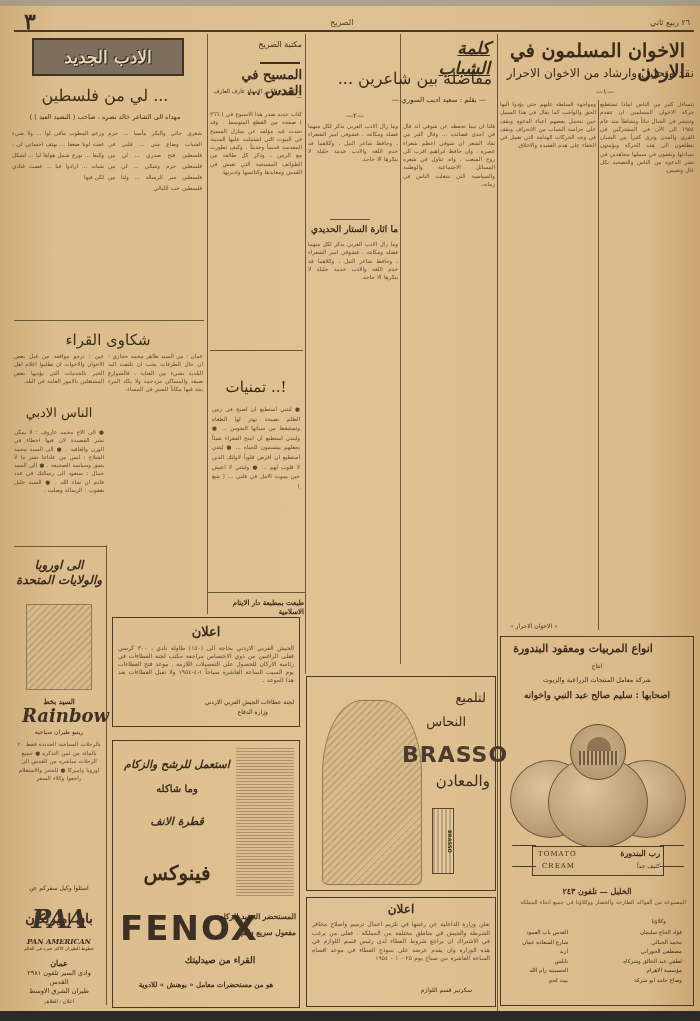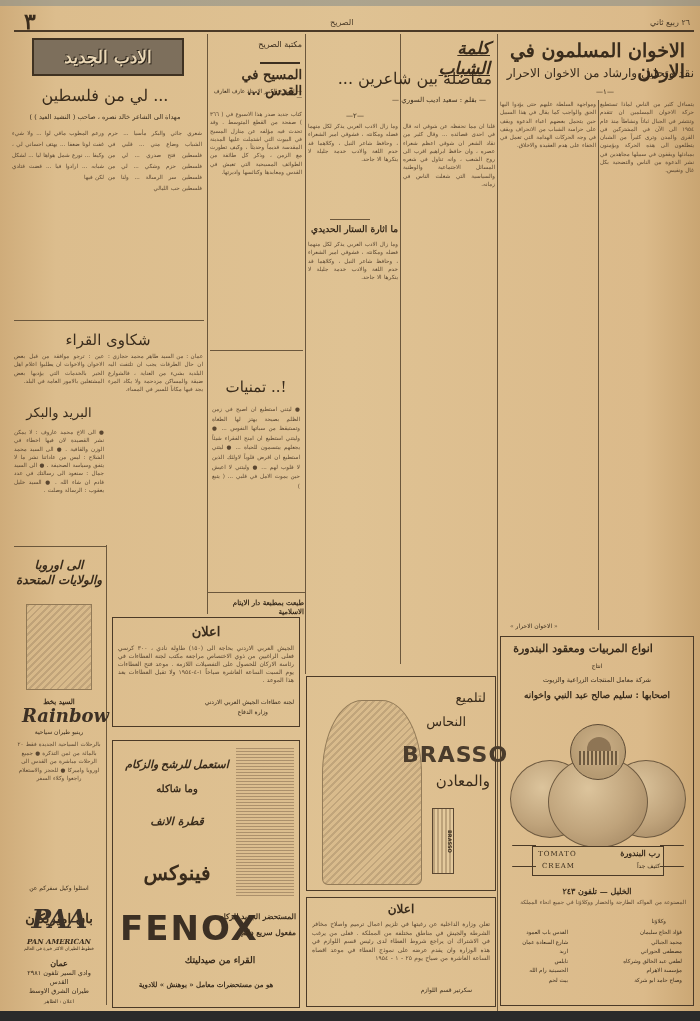--- a/index.html
+++ b/index.html
@@ -109,21 +109,21 @@
     <span class="ar">الادب الجديد</span>
   </div>
   <div class="abs center ar" style="left:10px; top:113px; width:190px; font-size:6.6px;">( مهداة الى الشاعر خالد نصره ، صاحب ( النشيد العيد )</div>
   <div class="abs txt" style="left:108px; top:128px; width:94px; height:180px; line-height:11px;">شعري جائي والبكر مأسيا ... حرم الشباب وضاع مني ... قلبي في فلسطين فتح صدري ... لي من فلسطين حزم وشكي ... لي من فلسطين سر الرسالة ... ولنا من فلسطين حب الليالي</div>
   <div class="abs txt" style="left:12px; top:128px; width:92px; height:180px; line-height:11px;">ورعم المطوب ماقي لوا ... ولا شيء غفت لونا ضعفا ... يهتف احساني لي ، وكيفا ... نورع شمل هواها ليا ... لشكل شبابه ... ارادوا فيا ... قضت قتادي لكن فيها</div>
   <div class="hrule" style="left:14px; top:320px; width:190px;"></div>
 
   <div class="abs center ar" style="left:14px; top:331px; width:188px; font-size:15px;">شكاوى القراء</div>
   <div class="abs txt" style="left:108px; top:352px; width:95px; height:185px;">عمان : من السيد طاهر محمد حجازي : ان حال الطرقات يجب ان تلتفت اليه البلدية بشيء من العناية ، فالشوارع ضيقة والمساكن مزدحمة ولا يكاد المرء يجد فيها مكاناً للسير في المساء.</div>
   <div class="abs txt" style="left:14px; top:352px; width:90px; height:44px;">عين : ترجو موافقة من قبل بعض الاخوان والاخوات ان يطلبوا اعلام اهل الخير بالخدمات التي يؤديها بعض المشتغلين بالامور العامة في البلد.</div>
-  <div class="abs center ar" style="left:14px; top:405px; width:90px; font-size:13px;">البريد والبكر</div>
+  <div class="abs center ar" style="left:14px; top:405px; width:90px; font-size:13px;">الناس الادبي</div>
   <div class="abs txt" style="left:14px; top:428px; width:90px; height:110px;">● الى الاخ محمد عاروف : لا يمكن نشر القصيدة لان فيها اخطاء في الوزن والقافية . ● الى السيد محمد الشلاح : ليس من عاداتنا نشر ما لا يتفق وسياسة الصحيفة . ● الى السيد جمال : سنعود الى رسالتك في عدد قادم ان شاء الله . ● السيد خليل يعقوب : الرسالة وصلت .</div>
   <div class="hrule" style="left:14px; top:546px; width:92px;"></div>
 
   <div class="abs center ar" style="left:14px; top:558px; width:90px; font-size:12px; font-weight:bold; font-style:italic; line-height:15px;">الى اوروبا والولايات المتحدة</div>
   <div class="abs illus" style="left:26px; top:604px; width:66px; height:86px;"></div>
   <div class="abs center ar" style="left:14px; top:697px; width:90px; font-size:7px; font-weight:bold;">السيد بخط</div>
   <div class="abs" style="left:22px; top:705px; width:82px; font-family:'DejaVu Serif', serif; font-style:italic; font-weight:bold; font-size:18px; color:#3d3024;">Rainbow</div>
   <div class="abs center ar" style="left:14px; top:728px; width:90px; font-size:6px;">رينبو طيران سياحية</div>
   <div class="abs txt" style="left:16px; top:740px; width:86px; height:120px; line-height:8.6px; text-align:center;">بالرحلات السياحية الجديدة فقط ٢٠ بالمائة من ثمن التذكرة ● جميع الرحلات مباشرة من القدس الى اوروبا واميركا ● للحجز والاستعلام راجعوا وكلاء السفر</div>
 
@@ -139,21 +139,21 @@
   <div class="abs center ar" style="left:14px; top:998px; width:90px; font-size:5px;">اعلان : الظاهر</div>
 
   <div class="box" style="left:112px; top:617px; width:188px; height:110px;"></div>
   <div class="abs center ar" style="left:112px; top:624px; width:188px; font-size:13px; font-weight:bold;">اعلان</div>
   <div class="abs txt" style="left:118px; top:644px; width:176px; height:50px; line-height:8px; font-size:6px;">الجيش العربي الاردني بحاجة الى (١٥٠) طاولة نادي ، ٣٠٠ كرسي فعلى الراغبين من ذوي الاختصاص مراجعة مكتب لجنة العطاءات في رئاسة الاركان للحصول على التفصيلات اللازمة . موعد فتح العطاءات يوم السبت الساعة العاشرة صباحاً ١-٤-١٩٥٤ ولا تقبل العطاءات بعد هذا الموعد .</div>
   <div class="abs rtl ar" style="left:118px; top:698px; width:176px; font-size:6px;">لجنة عطاءات الجيش العربي الاردني</div>
   <div class="abs rtl ar" style="left:118px; top:708px; width:150px; font-size:6px;">وزارة الدفاع</div>
 
   <div class="box" style="left:112px; top:740px; width:188px; height:268px;"></div>
   <div class="abs face" style="left:236px; top:748px; width:58px; height:148px; opacity:.8;"></div>
-  <div class="abs rtl ar" style="left:118px; top:758px; width:118px; font-size:11px; font-weight:bold; font-style:italic; text-align:center;font-family:Liberation Serif, serif;">استعمل للرشح والزكام</div>
+  <div class="abs rtl ar" style="left:118px; top:758px; width:118px; font-size:11px; font-weight:bold; font-style:italic; text-align:center;">استعمل للرشح والزكام</div>
   <div class="abs center ar" style="left:118px; top:783px; width:118px; font-size:10px; font-weight:bold;">وما شاكله</div>
   <div class="abs center ar" style="left:118px; top:815px; width:118px; font-size:11px; font-weight:bold; font-style:italic;">قطرة الانف</div>
   <div class="abs center ar" style="left:118px; top:861px; width:118px; font-size:20px; font-weight:bold;">فينوكس</div>
   <div class="abs fenox" style="left:120px; top:908px;">FENOX</div>
   <div class="abs rtl ar" style="left:212px; top:912px; width:84px; font-size:7.5px; font-weight:bold;">المستحضر الجديد للزكام</div>
   <div class="abs rtl ar" style="left:212px; top:928px; width:84px; font-size:7.5px; font-weight:bold;">مفعول سريع دائم</div>
   <div class="abs center ar" style="left:150px; top:955px; width:140px; font-size:9px; font-weight:bold;">القراء من صيدليتك</div>
   <div class="abs center ar" style="left:118px; top:980px; width:176px; font-size:7px; font-weight:bold;">هو من مستحضرات معامل « بوهنش » للادوية</div>
 
   <div class="box" style="left:306px; top:676px; width:190px; height:215px;"></div>

